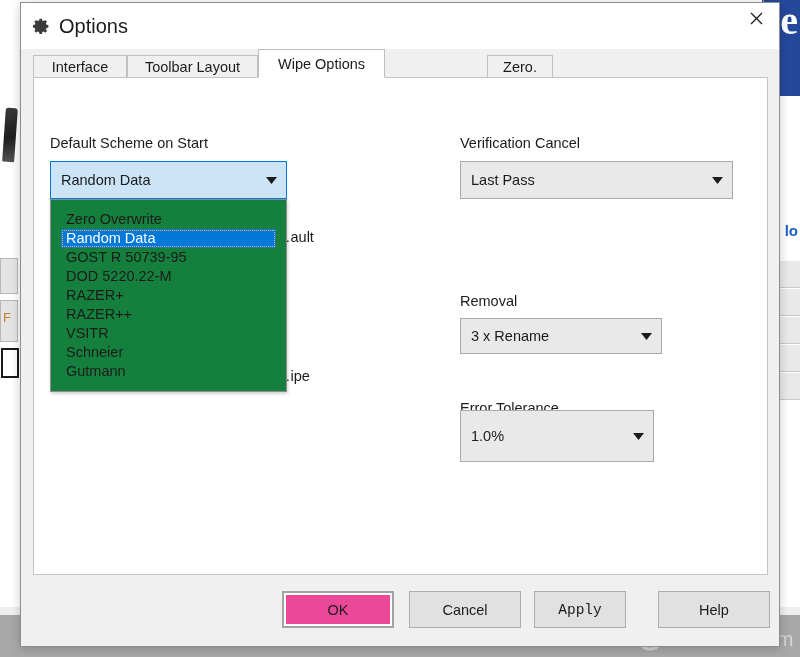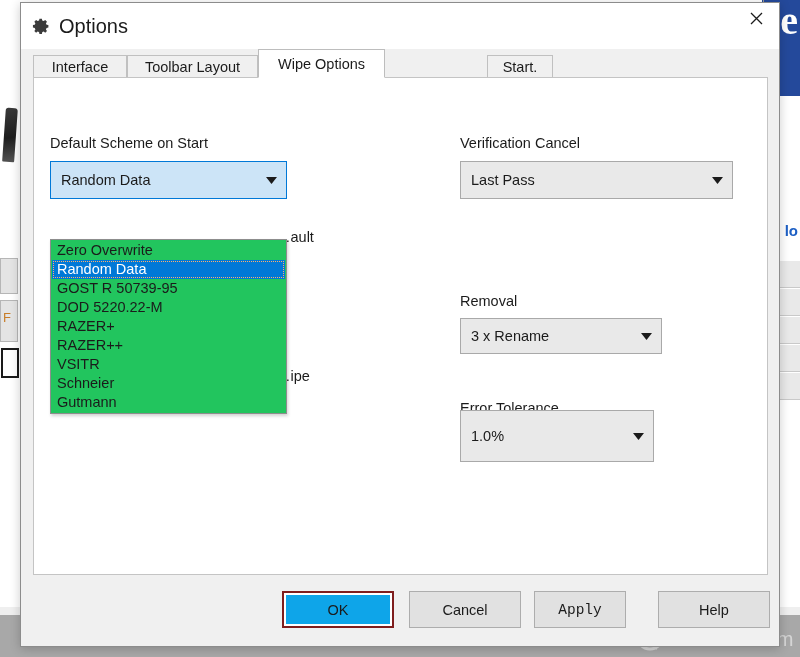--- a/index.html
+++ b/index.html
@@ -71,36 +71,36 @@
   
   .combo{position:absolute;box-sizing:border-box;height:38px;
     background:#e9e9e9;border:1px solid #a9a9a9;
     display:flex;align-items:center;cursor:default;}
   .combo .val{flex:1;padding-left:10px;font-size:14.5px;color:#1b1b1b;white-space:nowrap;overflow:hidden;}
   .combo .arrow{width:30px;display:flex;align-items:center;justify-content:center;}
   .combo.open{background:#cce4f7;border:1px solid #0078d7;}
 
   
   #dropdown-list{position:absolute;left:28px;top:200px;width:235px;
-    background:#22c55e;border:1px solid #8d8d8d;z-index:40;box-sizing:border-box;
-    box-shadow:1px 2px 3px rgba(0,0,0,.18);padding:1px;margin-top:40px;}
+    background:#15803d;border:1px solid #8d8d8d;z-index:40;box-sizing:border-box;
+    box-shadow:1px 2px 3px rgba(0,0,0,.18);padding:10px;}
   .opt{height:19px;line-height:19px;padding-left:5px;font-size:14.5px;
     color:#1b1b1b;white-space:nowrap;cursor:default;box-sizing:border-box;}
   .opt.selected{background:#0078d7;color:#ffffff;outline:1px dotted #ffb06a;outline-offset:-2px;}
 
   
   .occluded{position:absolute;font-size:14.5px;color:#1b1b1b;z-index:5;}
 
   
   #footer{position:absolute;left:0;right:0;top:576px;height:68px;}
   .btn{position:absolute;top:12px;height:37px;box-sizing:border-box;
     background:#e1e1e1;border:1px solid #adadad;
     display:flex;align-items:center;justify-content:center;
     font-size:14.5px;color:#1b1b1b;cursor:default;}
-  .btn.default{border:2px solid #7f1d1d;background:#0ea5e9;
+  .btn.default{border:2px solid #a3a3a3;background:#ec4899;
     box-shadow:inset 0 0 0 2px #ffffff;text-align:right;}
 </style>
 </head>
 <body>
 
 <div id="bg-app">
   <div class="bg-left-edge"></div>
   <div class="bg-left-strip"></div>
   <div class="bg-cursor"></div>
   <div class="bg-btn bg-btn1"></div>
@@ -144,21 +144,21 @@
       <svg width="13" height="13" viewBox="0 0 13 13">
         <path d="M1 1 L12 12 M12 1 L1 12" stroke="#1b1b1b" stroke-width="1.3" fill="none"></path>
       </svg>
     </div>
   </div>
 
   <div id="tabstrip">
     <div class="tab" style="left:0px;width:94px;">Interface</div>
     <div class="tab" style="left:94px;width:131px;">Toolbar Layout</div>
     <div class="tab active" style="left:225px;width:127px;">Wipe Options</div>
-    <div class="tab" style="left:454px;width:66px;">Start.</div>
+    <div class="tab" style="left:454px;width:66px;">Zero.</div>
   </div>
 
   <div id="tabpanel">
 
     <div class="occluded" style="left:242px;top:151px;">…ault</div>
     <div class="occluded" style="left:242px;top:290px;">…ipe</div>
 
     <div class="field-label" style="left:16px;top:57px;">Default Scheme on Start</div>
     <div class="combo open" style="left:16px;top:83px;width:237px;">
       <div class="val">Random Data</div>

